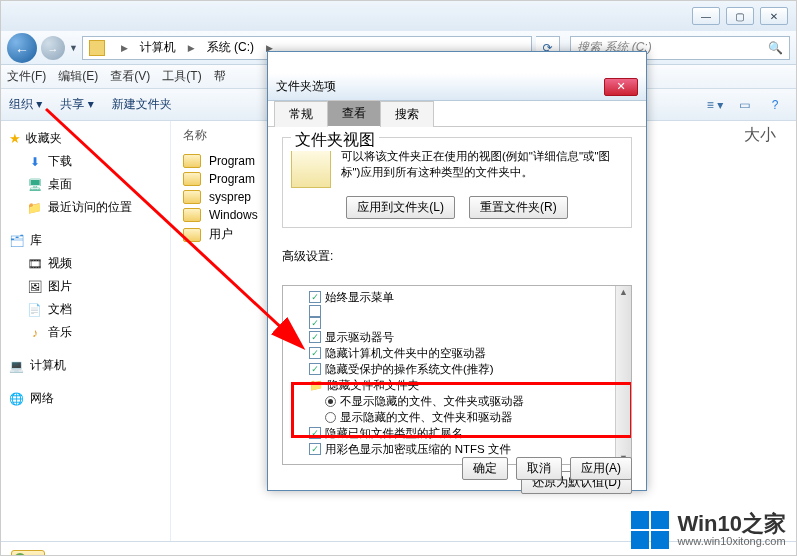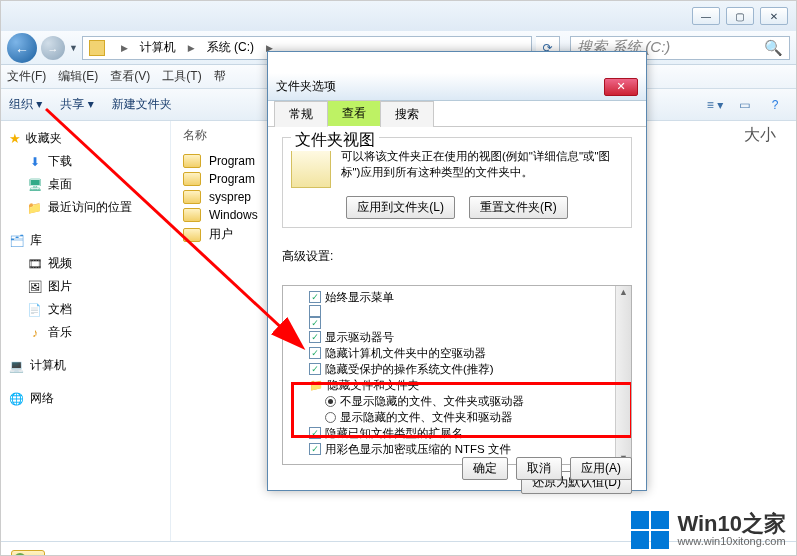--- a/index.html
+++ b/index.html
@@ -11,21 +11,21 @@
   
   
   .navbar { height:34px; background:linear-gradient(#f8fbfe,#e8f1f9); border-bottom:1px solid #c7d6e3; display:flex; align-items:center; padding:0 6px; gap:4px;}
   .nav-back { width:30px; height:30px; border-radius:50%; background:radial-gradient(circle at 30% 30%,#7db5e8,#1a5fa0); display:flex; align-items:center; justify-content:center; color:#fff; font-size:14px;}
   .nav-fwd { width:24px; height:24px; border-radius:50%; background:radial-gradient(circle at 30% 30%,#d0dde8,#8ea6bb); display:flex;align-items:center;justify-content:center;color:#fff;font-size:11px;}
   .pathbar { flex:1; height:24px; border:1px solid #a9bdd0; background:#fff; display:flex; align-items:center; font-size:12px;}
   .pathseg { padding:0 6px; display:flex; align-items:center; height:100%;}
   .pathseg.arrow { color:#666; font-size:9px;}
   .path-icon { width:16px; height:16px; background:#f2d371; border:1px solid #d4a929; margin-right:4px;}
   .refresh { width:24px; height:24px; border:1px solid #a9bdd0; border-left:none; background:#fff; display:flex;align-items:center;justify-content:center;color:#3a6ea5;font-size:12px;}
-  .searchbox { width:220px; height:24px; border:1px solid #a9bdd0; background:#fff; margin-left:6px; display:flex; align-items:center; padding:0 6px; font-size:15px; color:#888; font-style:italic;}
+  .searchbox { width:220px; height:24px; border:1px solid #a9bdd0; background:#fff; margin-left:6px; display:flex; align-items:center; padding:0 6px; font-size:12px; color:#888; font-style:italic;}
   .searchbox .sicon { margin-left:auto; color:#3a6ea5; font-style:normal;}
   
   
   .menubar { height:24px; background:linear-gradient(#fafcfe,#eef4fa); border-bottom:1px solid #d0dde8; display:flex; align-items:center; font-size:12px; padding:0 6px; gap:12px;}
   .menubar span { color:#333;}
   
   
   .toolbar { height:32px; background:linear-gradient(#f7fafd,#e6eff7); border-bottom:1px solid #d0dde8; display:flex; align-items:center; padding:0 8px; font-size:12px; gap:18px;}
   .tool-item { display:flex; align-items:center; color:#1a3e6e; gap:3px;}
   .tool-right { margin-left:auto; display:flex; gap:4px;}
@@ -49,21 +49,21 @@
   .statusbar { height:44px; border-top:1px solid #d0dde8; display:flex; align-items:center; padding:0 10px; gap:10px; font-size:12px;}
   .big-folder { width:34px; height:28px; background:linear-gradient(#fff2c2,#f2c94a); border:1px solid #d4a929; border-radius:3px; position:relative;}
   .big-folder::before{content:"";position:absolute;left:2px;top:2px;width:12px;height:12px;background:#6aa84f;border-radius:50%;}
   
   
   .dialog { position:absolute; left:266px; top:50px; width:380px; height:440px; border:1px solid #5b88b0; background:#fff; box-shadow:0 0 10px rgba(0,0,0,.3);}
   .dlg-title { height:28px; background:linear-gradient(#fff,#dce9f5); display:flex; align-items:center; padding:0 8px; font-size:12px; border-bottom:1px solid #b6cad9;margin-top:21px;}
   .dlg-close { margin-left:auto; width:34px; height:18px; background:linear-gradient(#e68,#c23); border:1px solid #a12; border-radius:2px; display:flex;align-items:center;justify-content:center;color:#fff;font-size:11px;}
   .dlg-tabs { height:26px; display:flex; align-items:flex-end; padding:0 6px; background:#fff; border-bottom:1px solid #c9c9c9;}
   .dlg-tab { padding:4px 14px; font-size:12px; border:1px solid #c9c9c9; border-bottom:none; background:#f4f4f4; margin-right:-1px; position:relative; top:1px;}
-  .dlg-tab.active { background:#bef264; border-bottom:1px solid #fff;}
+  .dlg-tab.active { background:#a3a3a3; border-bottom:1px solid #fff;}
   .dlg-body { padding:10px 14px; font-size:12px;}
   .grp { border:1px solid #d0d0d0; padding:10px 8px 8px; margin-bottom:10px; position:relative;}
   .grp-title { position:absolute; top:-8px; left:8px; background:#fff; padding:0 4px; font-size:16px;}
   .grp-inner { display:flex; gap:10px;}
   .view-ico { width:40px; height:40px; background:linear-gradient(#fffbe6,#f2e4a0); border:1px solid #d4c060; flex-shrink:0;}
   .grp-text { flex:1; font-size:11.5px; line-height:1.4;}
   .grp-btns { display:flex; gap:14px; justify-content:center; margin-top:8px;}
   .btn { padding:2px 10px; font-size:12px; border:1px solid #8a8a8a; background:linear-gradient(#fdfdfd,#e6e6e6); border-radius:2px;}
   
   .tree { border:1px solid #b3b3b3; background:#fff; height:180px; overflow:hidden; position:relative; padding:3px 4px; }

